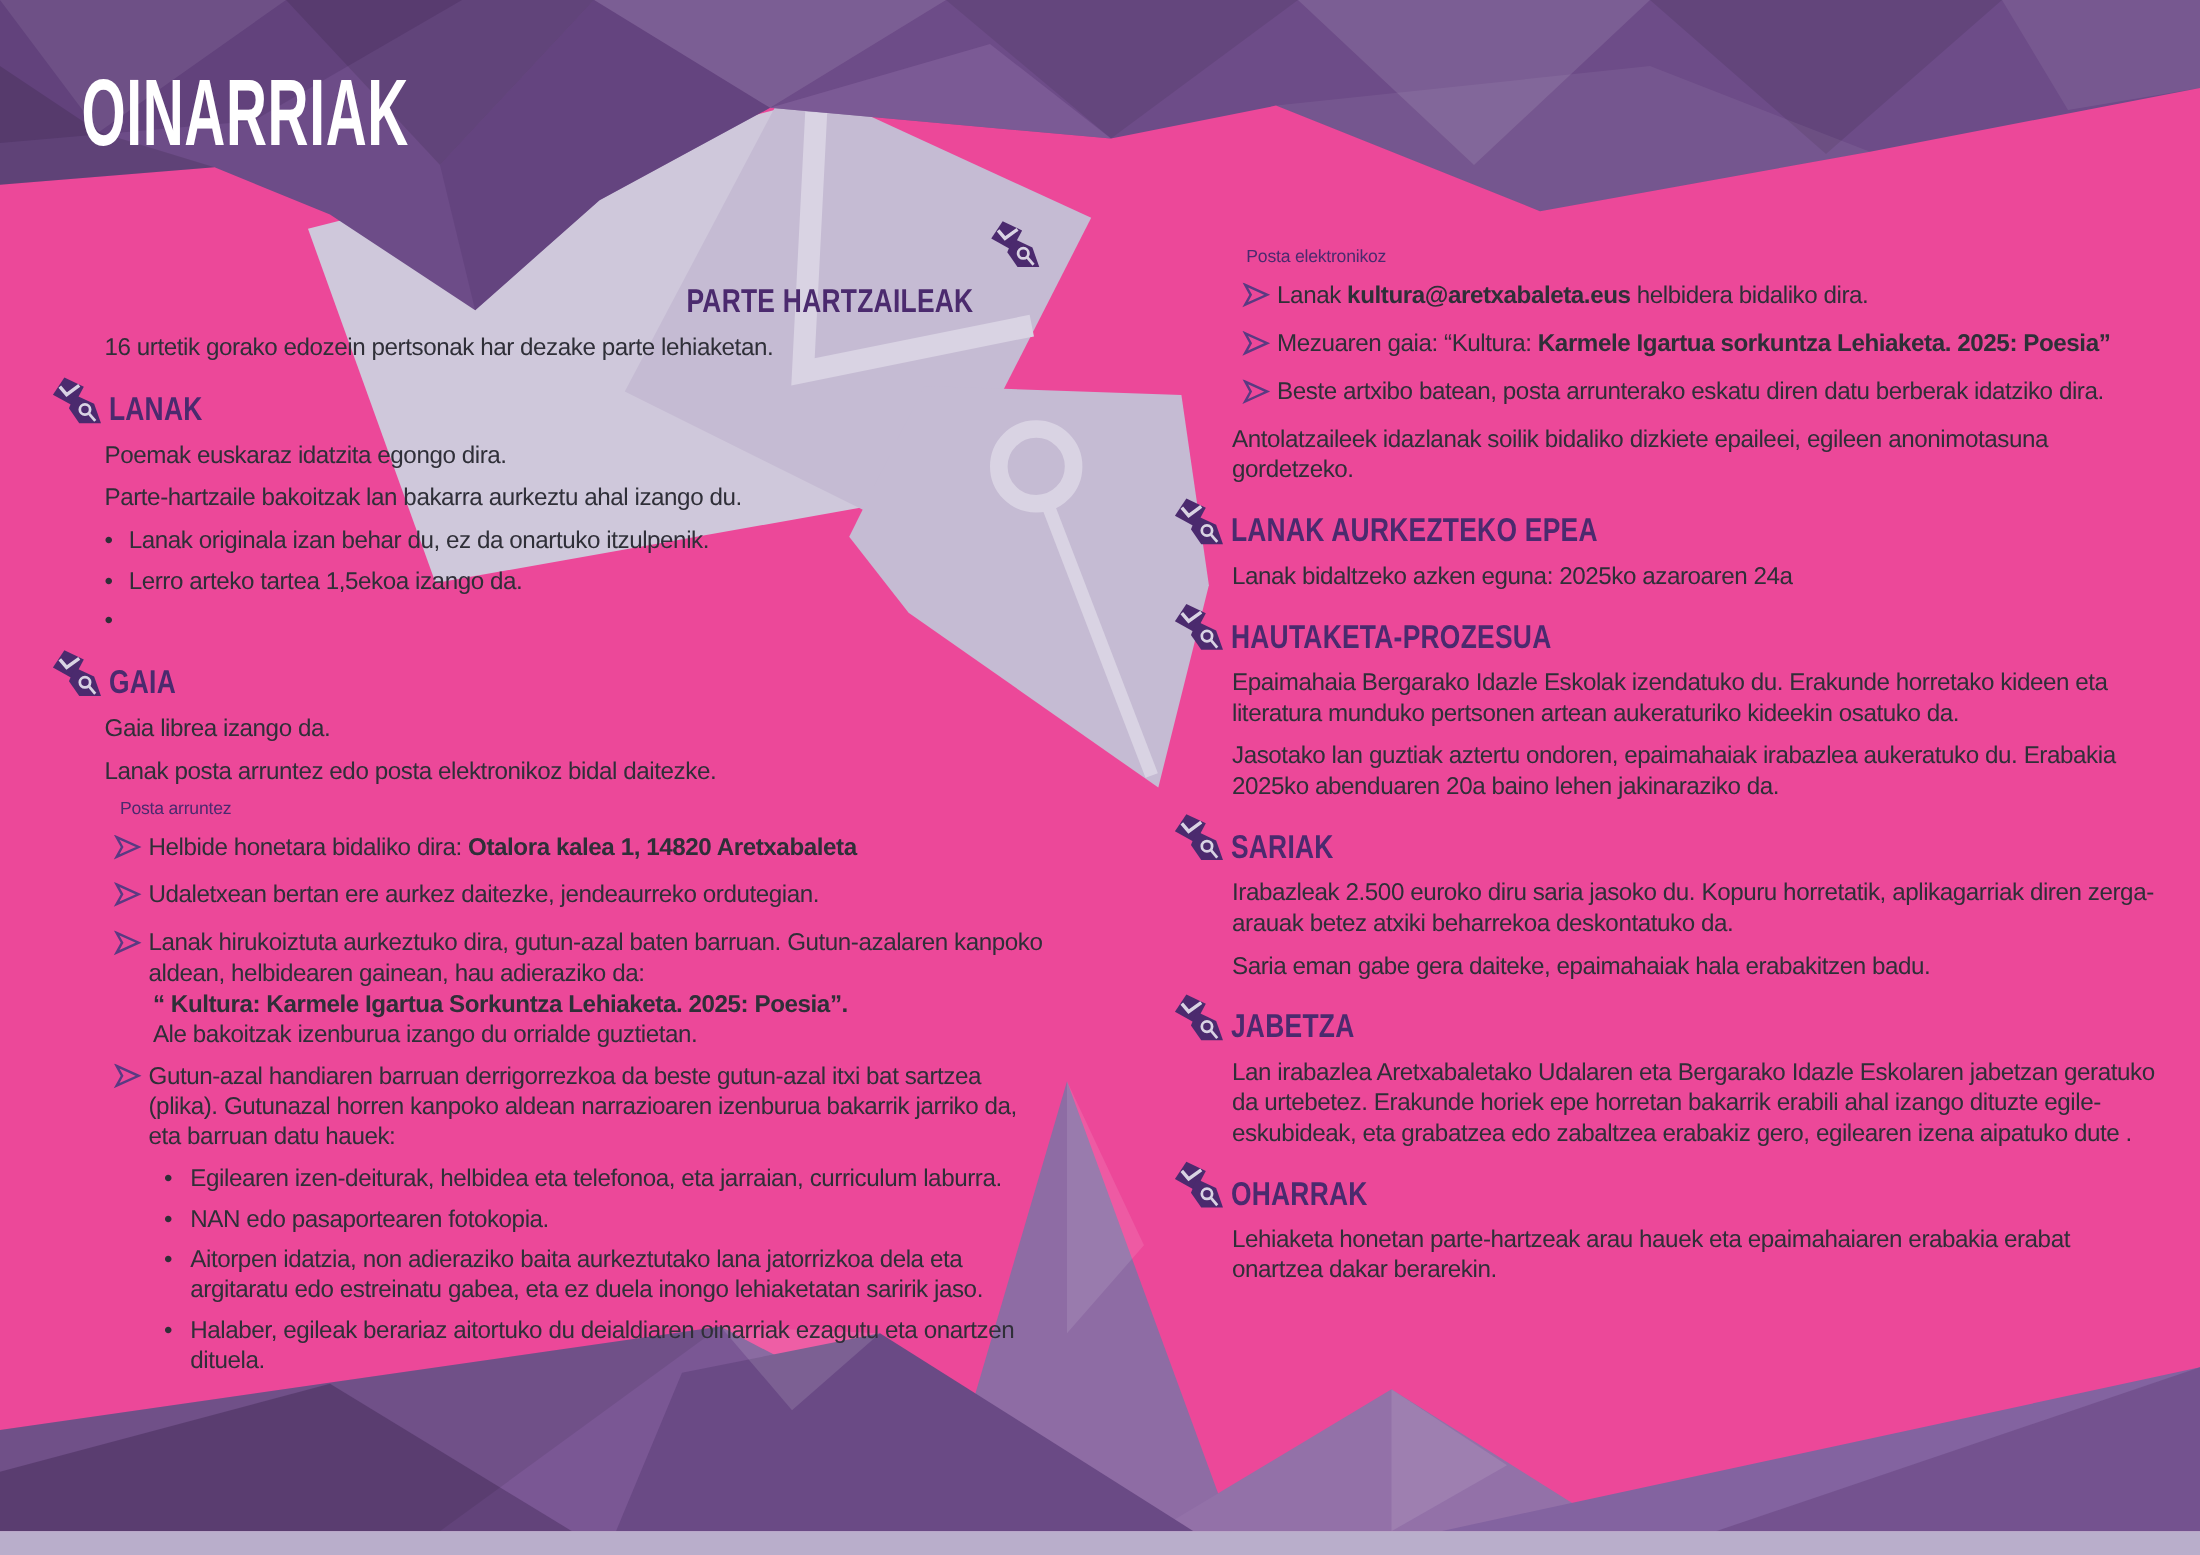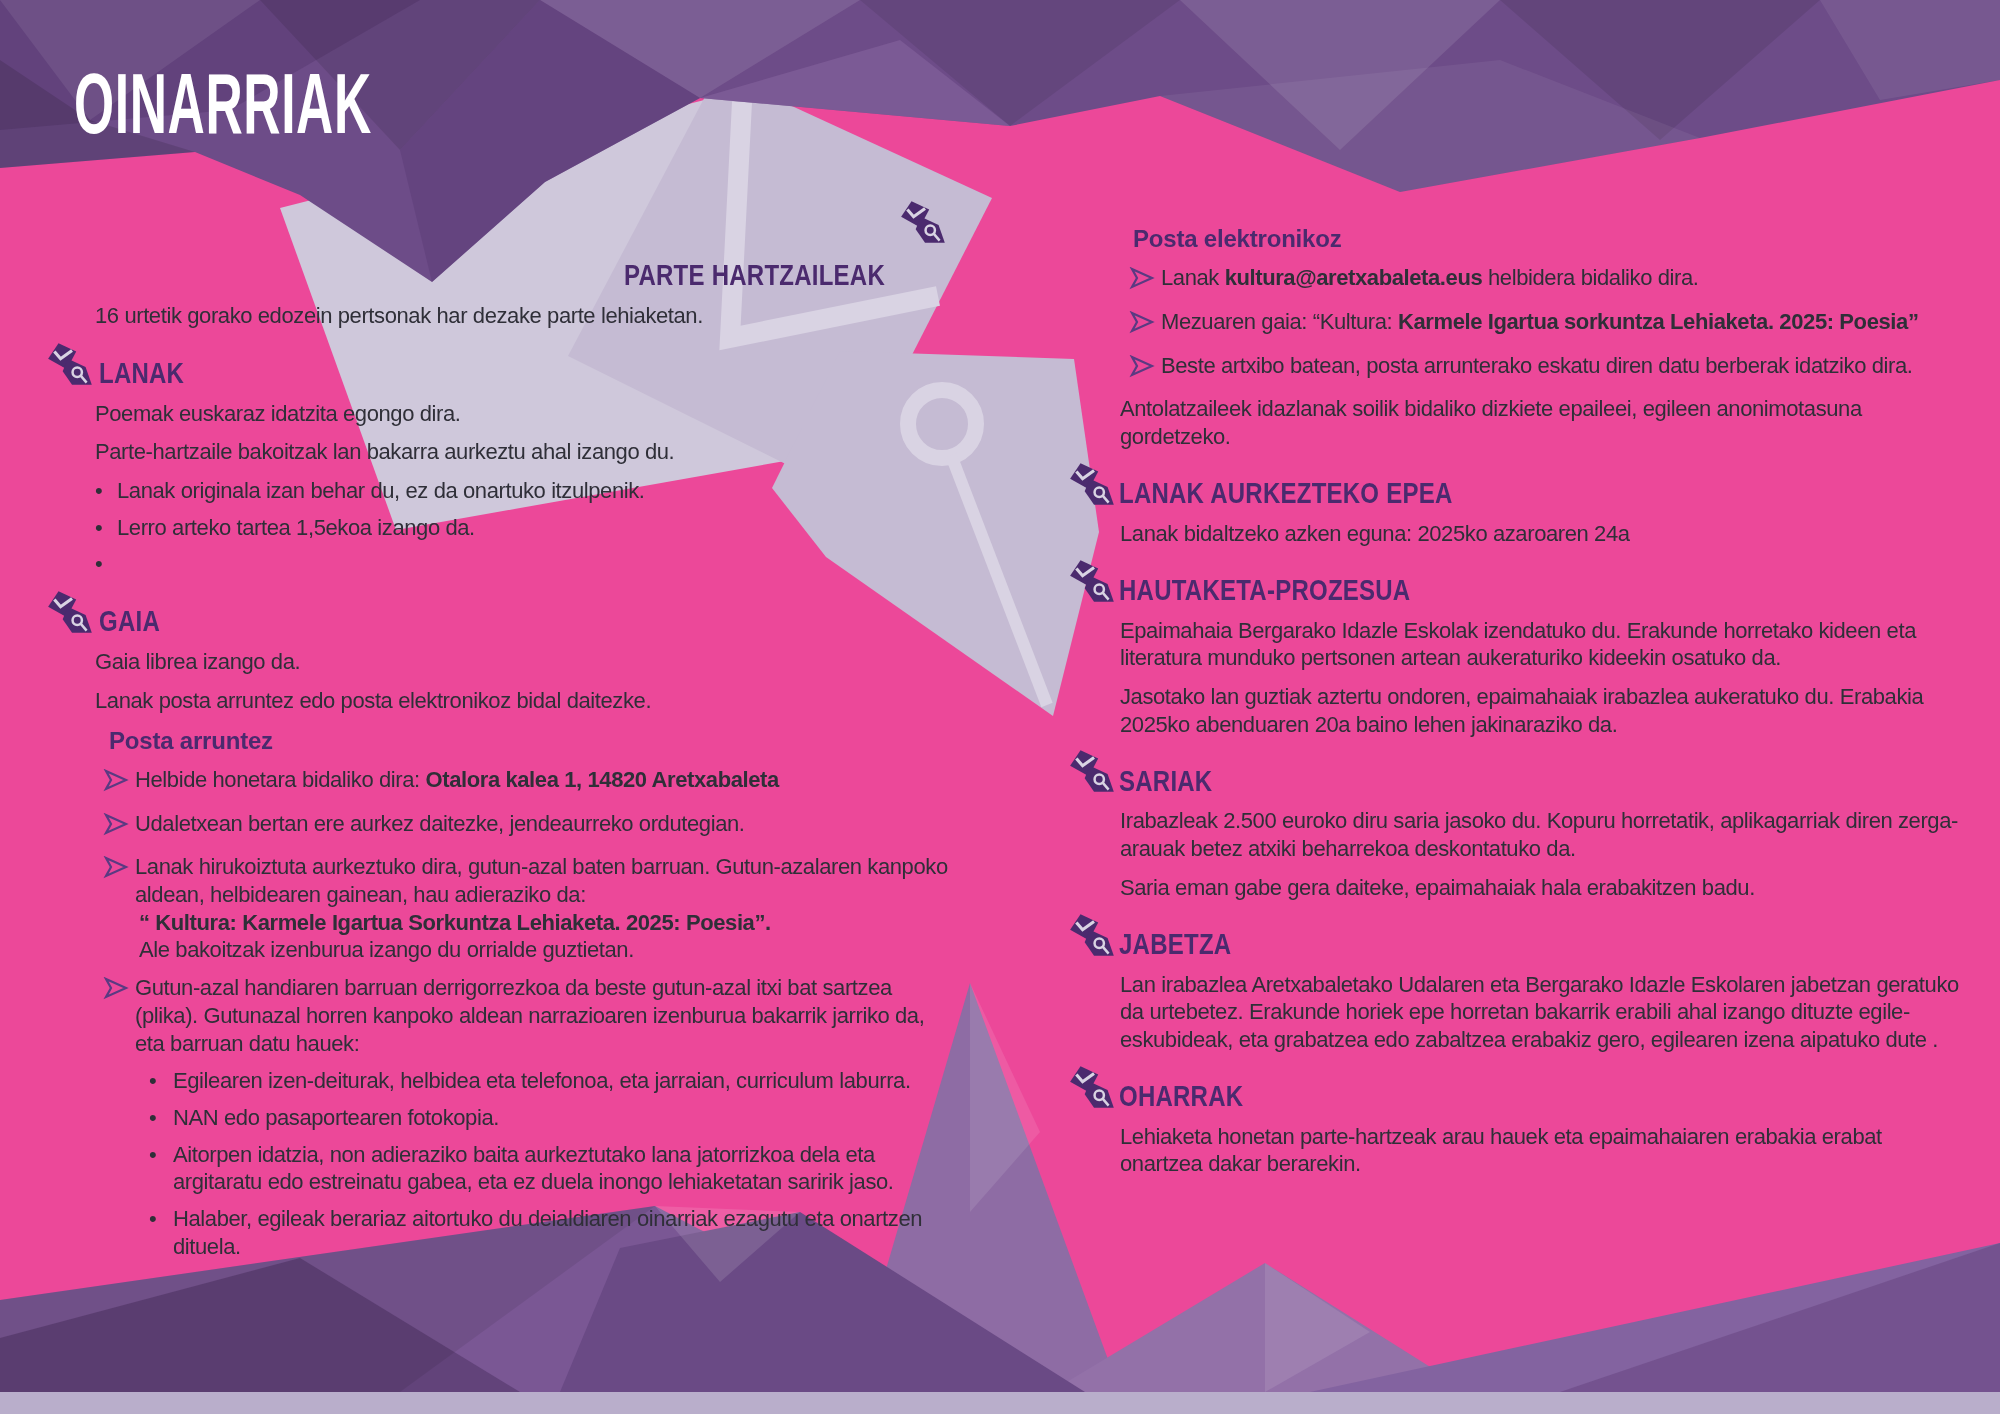--- a/index.html
+++ b/index.html
@@ -16,30 +16,30 @@
     position:absolute;left:74px;top:54px;margin:0;
     font-size:86px;font-weight:800;color:#ffffff;letter-spacing:1px;
     transform:scaleX(0.60);transform-origin:0 0;white-space:nowrap;
   }
 
   .col{position:absolute;font-size:22px;letter-spacing:-0.4px;line-height:1.26;}
   .col-left{left:45px;top:200px;width:905px;}
   .col-right{left:1065px;top:222px;width:900px;}
 
   .section-head{display:flex;align-items:flex-end;margin:12px 0 8px 0;}
-  .col-right .section-head{margin-top:10px;text-align:right;}
+  .col-right .section-head{margin-top:10px;}
   .section-head:first-child{margin-top:0;flex-direction:column;}
   .sec-icon{flex:0 0 54px;height:48px;margin-bottom:2px;}
   .sec-title{
     font-size:30px;font-weight:bold;color:#4b2a6e;margin:0;
     transform:scaleX(0.80);transform-origin:0 100%;white-space:nowrap;letter-spacing:0.3px;
   }
   .p{margin:0 0 11px 50px;}
   .col-right .p{margin-left:55px;}
-  .sub-head{margin:2px 0 10px 64px;font-size:24px;font-weight:bold;color:#4b2a6e;letter-spacing:-0.2px;}
+  .sub-head{margin:2px 0 10px 64px;font-size:16px;font-weight:normal;color:#4b2a6e;letter-spacing:-0.2px;}
   .col-right .sub-head{margin-left:66px;}
 
   .bullet{display:flex;margin:0 0 9px 50px;}
   .bullet .mark{flex:0 0 22px;}
   .sub-bullet{display:flex;margin:0 0 9px 104px;}
   .sub-bullet .mark{flex:0 0 24px;}
 
   .arrow-item{display:flex;margin:0 0 10px 58px;}
   .col-right .arrow-item{margin-left:64px;}
   .arrow-ic{flex:0 0 32px;padding-top:3px;}

